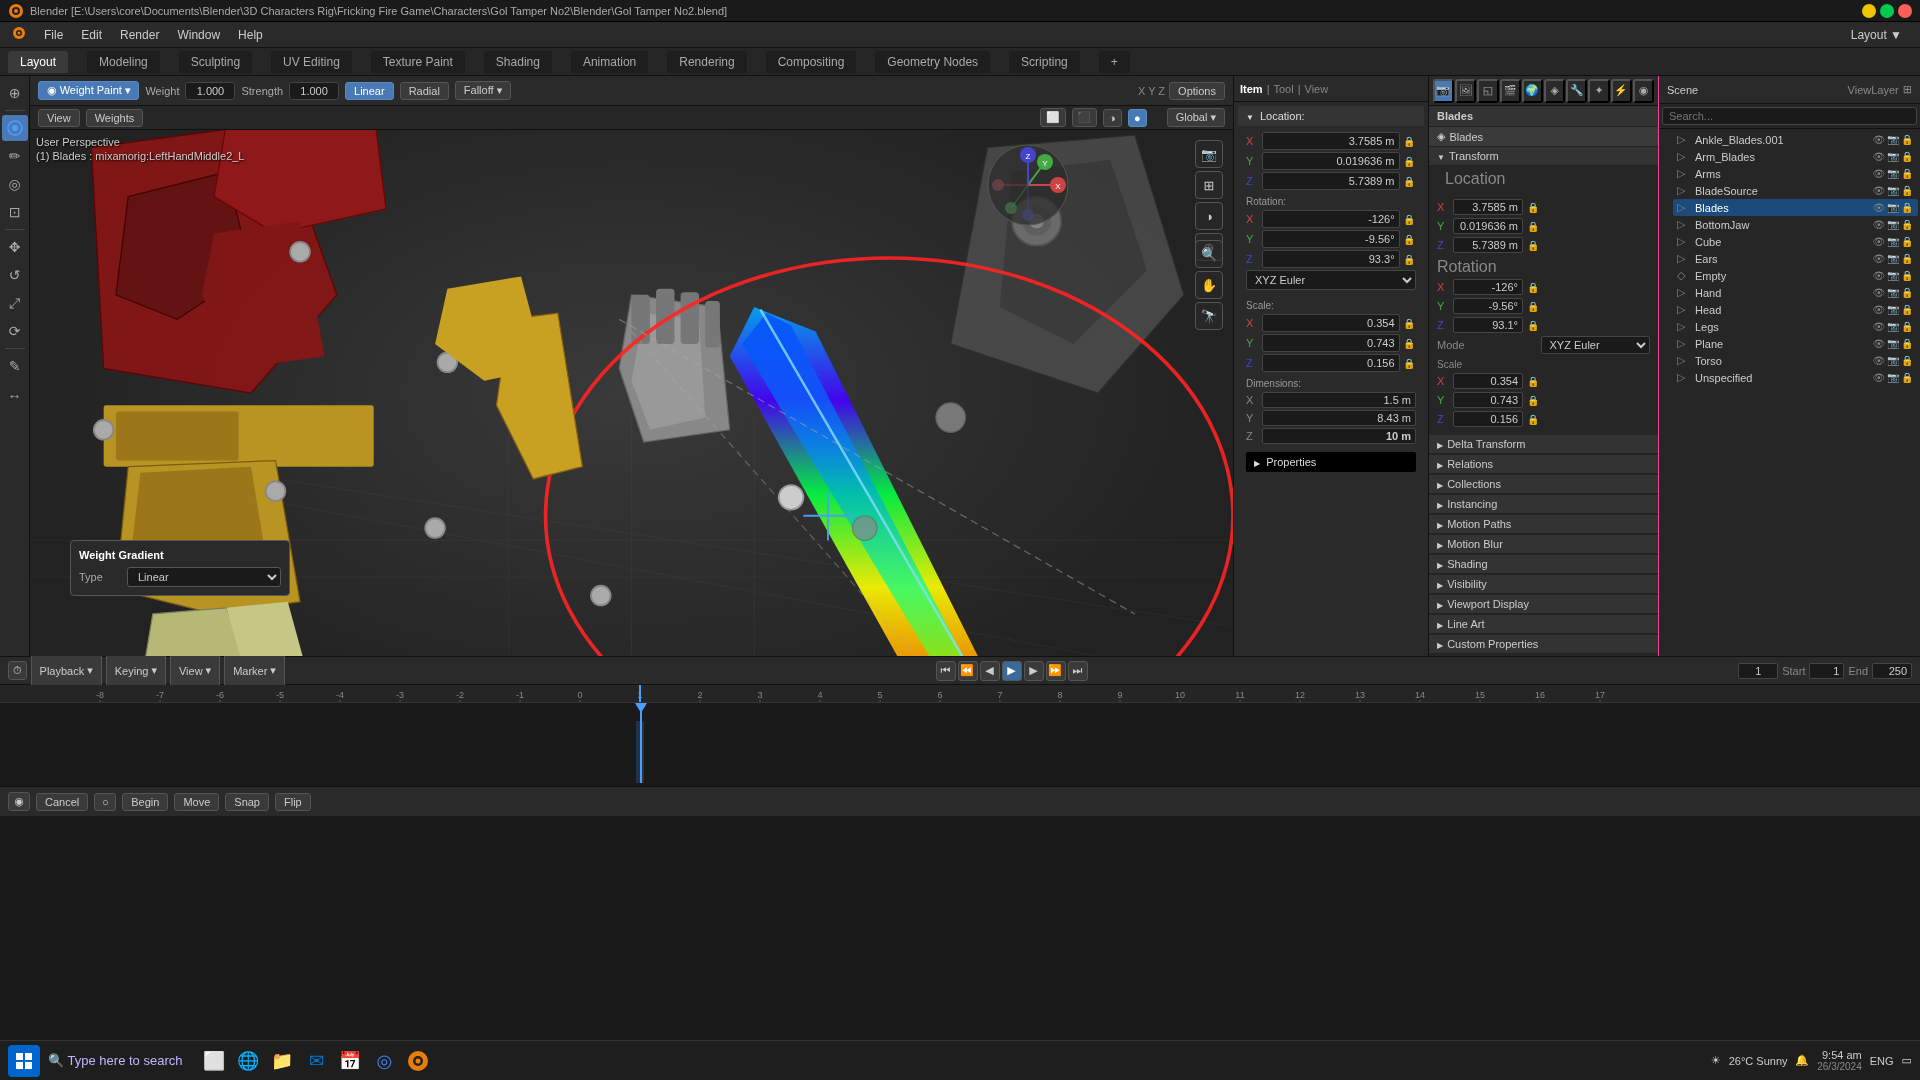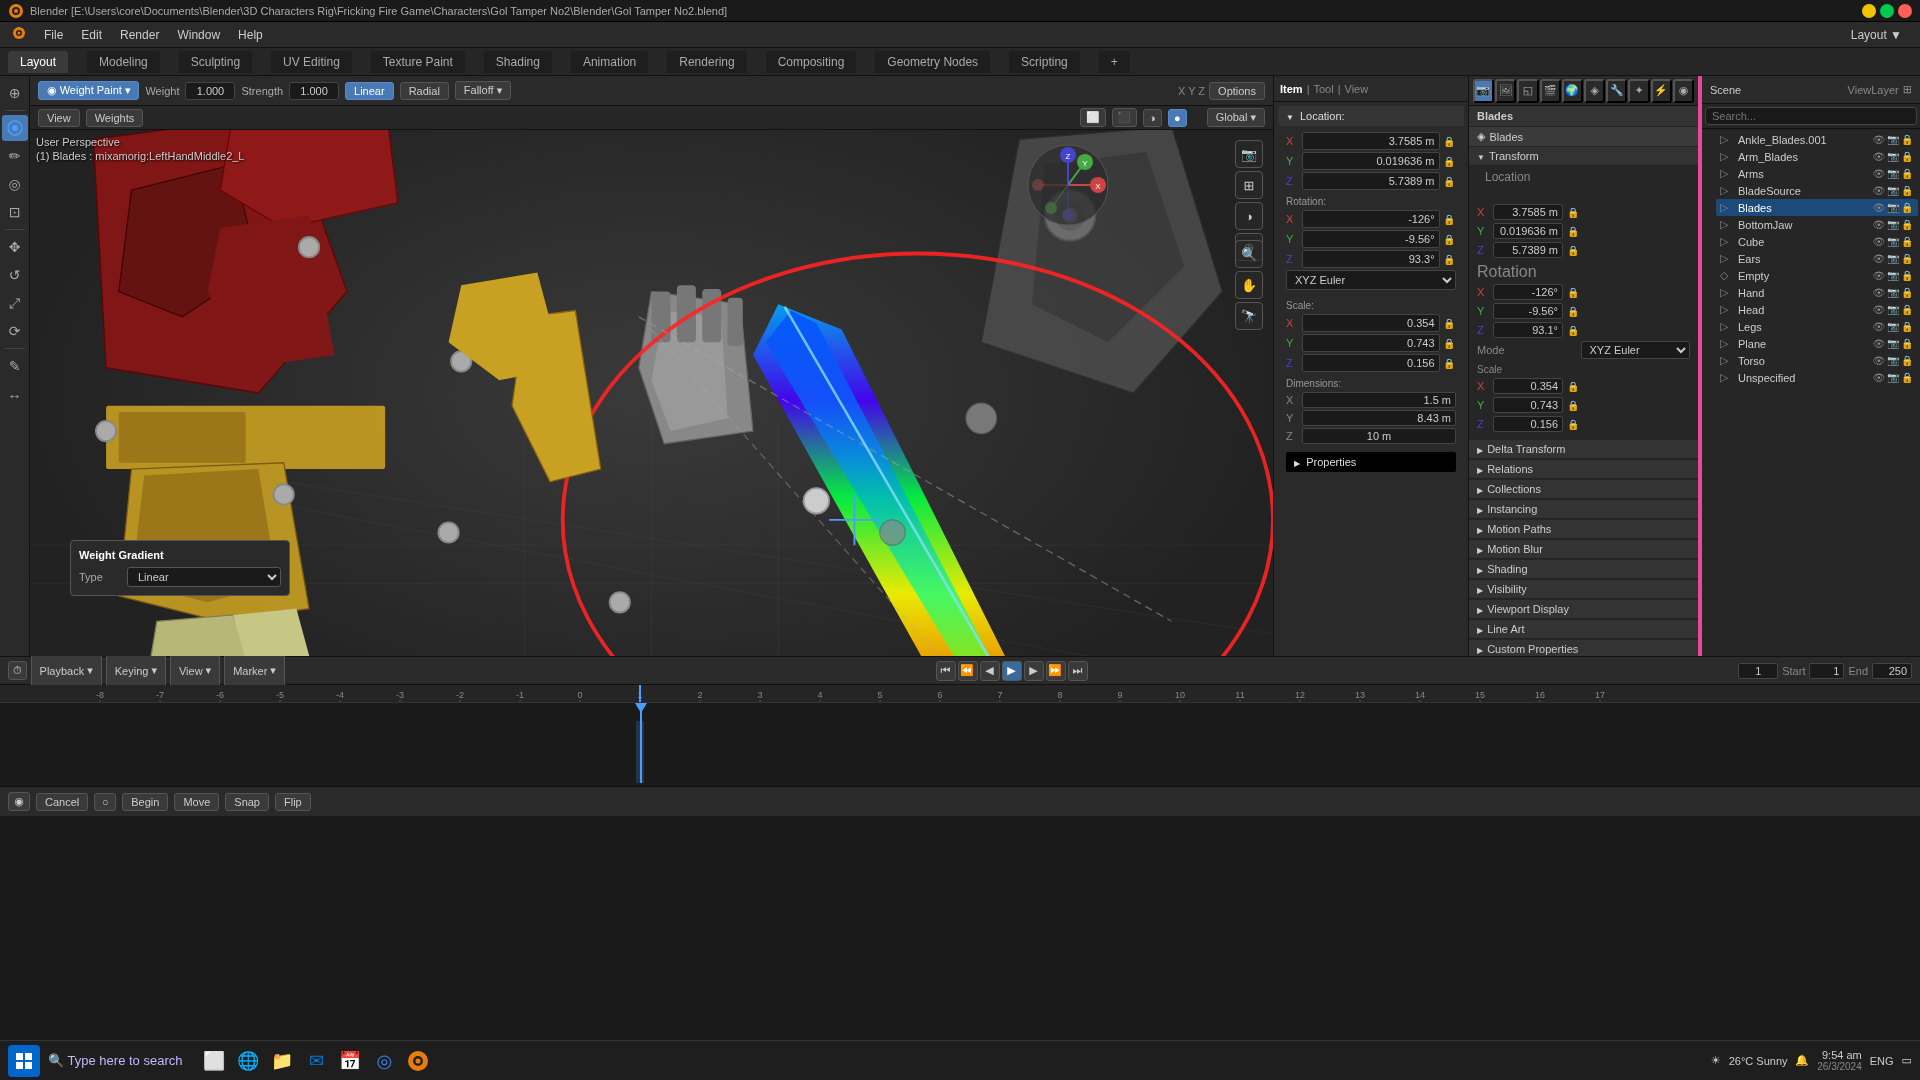--- a/index.html
+++ b/index.html
@@ -568,21 +568,21 @@
             <div class="dim-row">
               <span class="dim-label">X</span>
               <div class="axis-val" style="background:#1a1a1a;border:1px solid #444;border-radius:2px;padding:1px 4px;font-size:11px;text-align:right;">1.5 m</div>
             </div>
             <div class="dim-row">
               <span class="dim-label">Y</span>
               <div class="axis-val" style="background:#1a1a1a;border:1px solid #444;border-radius:2px;padding:1px 4px;font-size:11px;text-align:right;">8.43 m</div>
             </div>
             <div class="dim-row">
               <span class="dim-label">Z</span>
-              <div class="axis-val" style="background:#1a1a1a;border:1px solid #444;border-radius:2px;padding:1px 20px;font-size:11px;text-align:center;">10 m</div>
+              <div class="axis-val" style="background:#1a1a1a;border:1px solid #444;border-radius:2px;padding:1px 4px;font-size:11px;text-align:right;font-weight:bold;">10 m</div>
             </div>
           </div>
 
           <div style="margin-top:8px;">
             <div class="cs-header" style="background:#000000;">
               <span class="sec-arrow-closed"></span>
               <span style="font-size:11px;">Properties</span>
             </div>
           </div>
         </div>
@@ -618,21 +618,21 @@
         <span>Blades</span>
       </div>
 
       <div class="collapsible-section">
         <div class="fps-header">
           <span class="sec-arrow-open"></span>
           <span>Transform</span>
         </div>
         <div class="fps-body">
 
-          <div style="font-size:12px;color:#888;margin-bottom:20px;padding-left:8px;">Location</div>
+          <div style="font-size:16px;color:#888;margin-bottom:11px;padding-left:8px;">Location</div>
           <div class="fps-row">
             <span style="color:#c44;font-size:11px;width:12px;">X</span>
             <div class="fps-val">3.7585 m</div>
             <span style="color:#666;font-size:10px;cursor:pointer;">🔒</span>
           </div>
           <div class="fps-row">
             <span style="color:#4a4;font-size:11px;width:12px;">Y</span>
             <div class="fps-val">0.019636 m</div>
             <span style="color:#666;font-size:10px;cursor:pointer;">🔒</span>
           </div>
@@ -736,21 +736,21 @@
       </div>
 
       <div class="fps-header" style="margin-top:1px;">
         <span class="sec-arrow-closed"></span>
         <span>Custom Properties</span>
       </div>
 
     </div>
   </div>
 
-  <div style="width:222px;background:#262626;border-left:4px solid #ec4899;display:flex;flex-direction:column;">
+  <div style="width:262px;background:#262626;border-left:1px solid #ec4899;display:flex;flex-direction:column;">
 
     <div style="height:28px;background:#2a2a2a;border-bottom:1px solid #111;display:flex;align-items:center;padding:0 8px;gap:4px;">
       <span style="font-size:11px;color:#ccc;">Scene</span>
       <div style="flex:1"></div>
       <span style="font-size:11px;color:#888;">ViewLayer</span>
       <button style="background:transparent;border:none;color:#888;font-size:11px;cursor:pointer;">⊞</button>
     </div>
 
     <div style="padding:3px;border-bottom:1px solid #111;">
       <input type="text" style="width: 100%; background: rgb(26, 26, 26); border: 1px solid rgb(68, 68, 68); border-radius: 3px; color: rgb(204, 204, 204); padding: 2px 6px; font-size: 11px;" placeholder="Search...">

